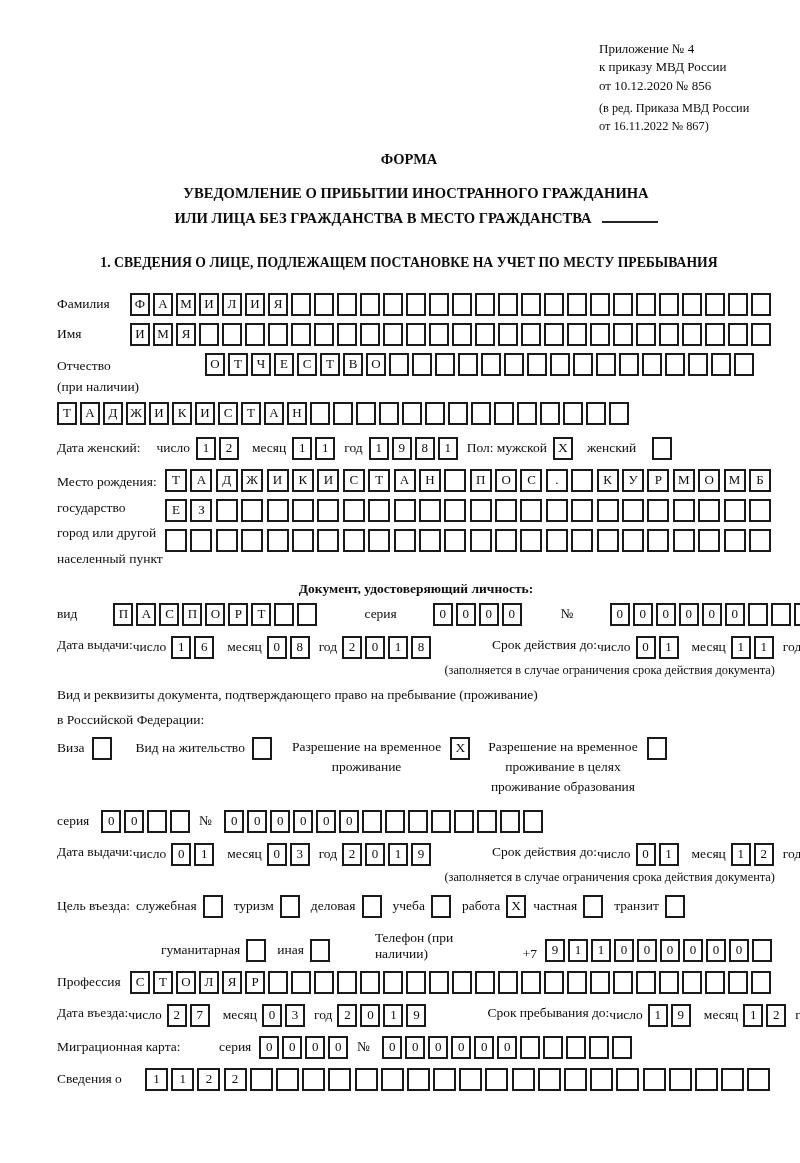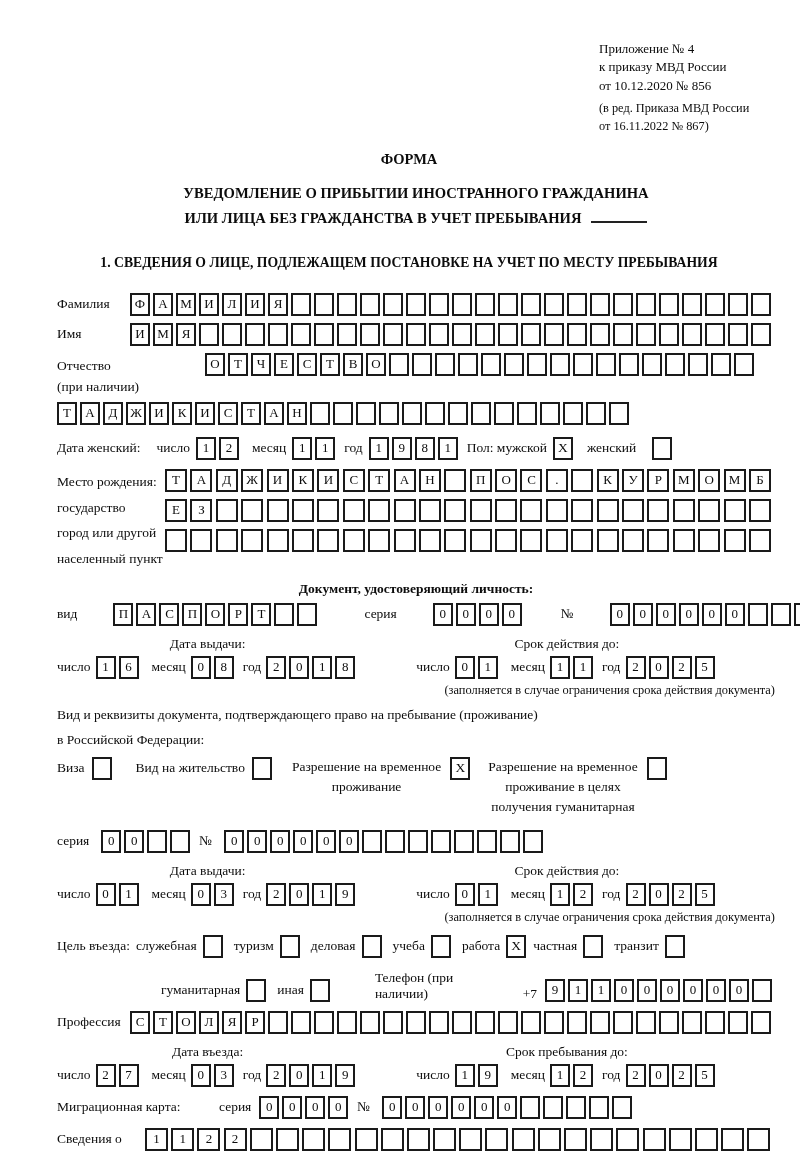--- a/index.html
+++ b/index.html
@@ -38,21 +38,21 @@
   
   .twocol{display:flex;margin-top:9px;}
   .col-labels{flex:none;}
   .col-rows .cells{margin-bottom:7px;}
   .place-labels{width:108px;line-height:25.8px;}
   .reps-labels{width:88px;line-height:22.6px;}
   
   .doc-heading{text-align:center;font-weight:bold;margin-top:9px;font-size:13.5px;}
   
   .dates{display:flex;margin-top:10px;}
-  .dg{flex:none;display:flex;flex-direction:column;}
+  .dg{flex:none;display:flex;}
   .dg--left{margin-right:58px;}
   .dg-head{align-self:center;margin-bottom:4px;}
   .dg-fields{display:flex;align-items:center;}
   .dg-fields .dlbl{margin-right:5px;}
   .validity-note{text-align:right;font-size:12.4px;margin-top:4px;}
   .res-line{margin-top:9px;}
   
   .res-opts{display:flex;align-items:flex-start;margin-top:9px;}
   .res-opts>*{flex:none;}
   .ro-lbl{margin-right:7px;padding-top:3px;}
@@ -75,21 +75,21 @@
     <div>к приказу МВД России</div>
     <div>от 10.12.2020 № 856</div>
     <div class="ed ed-first">(в ред. Приказа МВД России</div>
     <div class="ed">от 16.11.2022 № 867)</div>
   </div>
 
   <div class="form-label">ФОРМА</div>
 
   <div class="title">
     <div>УВЕДОМЛЕНИЕ О ПРИБЫТИИ ИНОСТРАННОГО ГРАЖДАНИНА</div>
-    <div><span>ИЛИ ЛИЦА БЕЗ ГРАЖДАНСТВА В УЧЕТ ПРЕБЫВАНИЯ</span><span class="underline"></span></div>
+    <div><span>ИЛИ ЛИЦА БЕЗ ГРАЖДАНСТВА В МЕСТО ГРАЖДАНСТВА</span><span class="underline"></span></div>
   </div>
 
   <div class="sec-heading">1. СВЕДЕНИЯ О ЛИЦЕ, ПОДЛЕЖАЩЕМ ПОСТАНОВКЕ НА УЧЕТ ПО МЕСТУ ПРЕБЫВАНИЯ</div>
 
   <div class="row" style="margin-top:22px;">
     <div class="lbl lw-fam">Фамилия</div>
     <div class="cells">
         <span class="cell">Ф</span>
         <span class="cell">А</span>
         <span class="cell">М</span>
@@ -427,21 +427,21 @@
     <span class="ro-lbl">Вид на жительство</span>
     <span class="cb ro-cb" style="margin-right:20px;"></span>
     <span class="opt-ml">
       <span class="ml2">Разрешение на временное</span>
       <span class="ml2">проживание</span>
     </span>
     <span class="cb" style="margin-right:18px;">X</span>
     <span class="opt-ml">
       <span class="ml2">Разрешение на временное</span>
       <span class="ml2">проживание в целях</span>
-      <span class="ml2">получения гуманитарная</span>
+      <span class="ml2">проживание образования</span>
     </span>
     <span class="cb"></span>
   </div>
 
   <div class="inline-row" style="margin-top:12px;">
     <span class="dlbl">серия</span>
     <span class="cells gap6">
         <span class="cell">0</span>
         <span class="cell">0</span>
         <span class="cell"></span>

